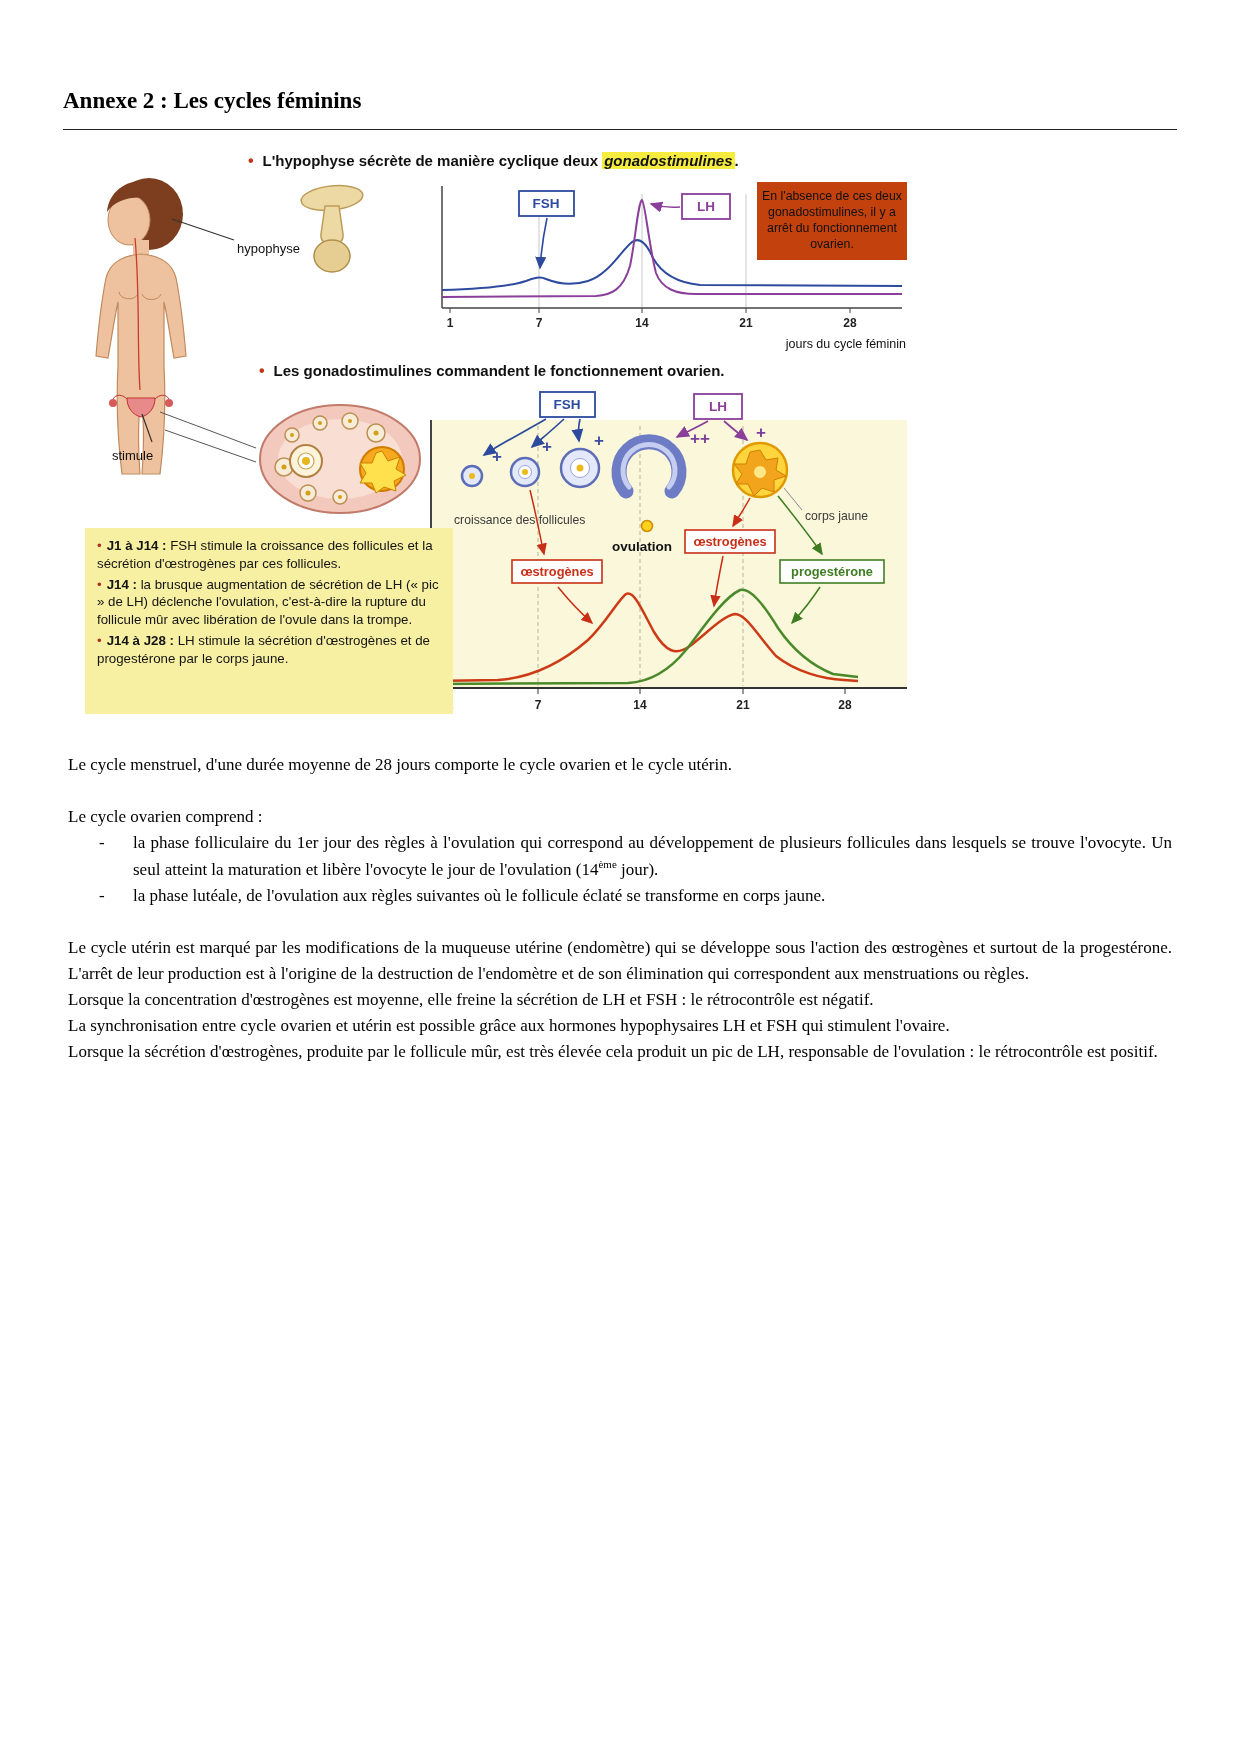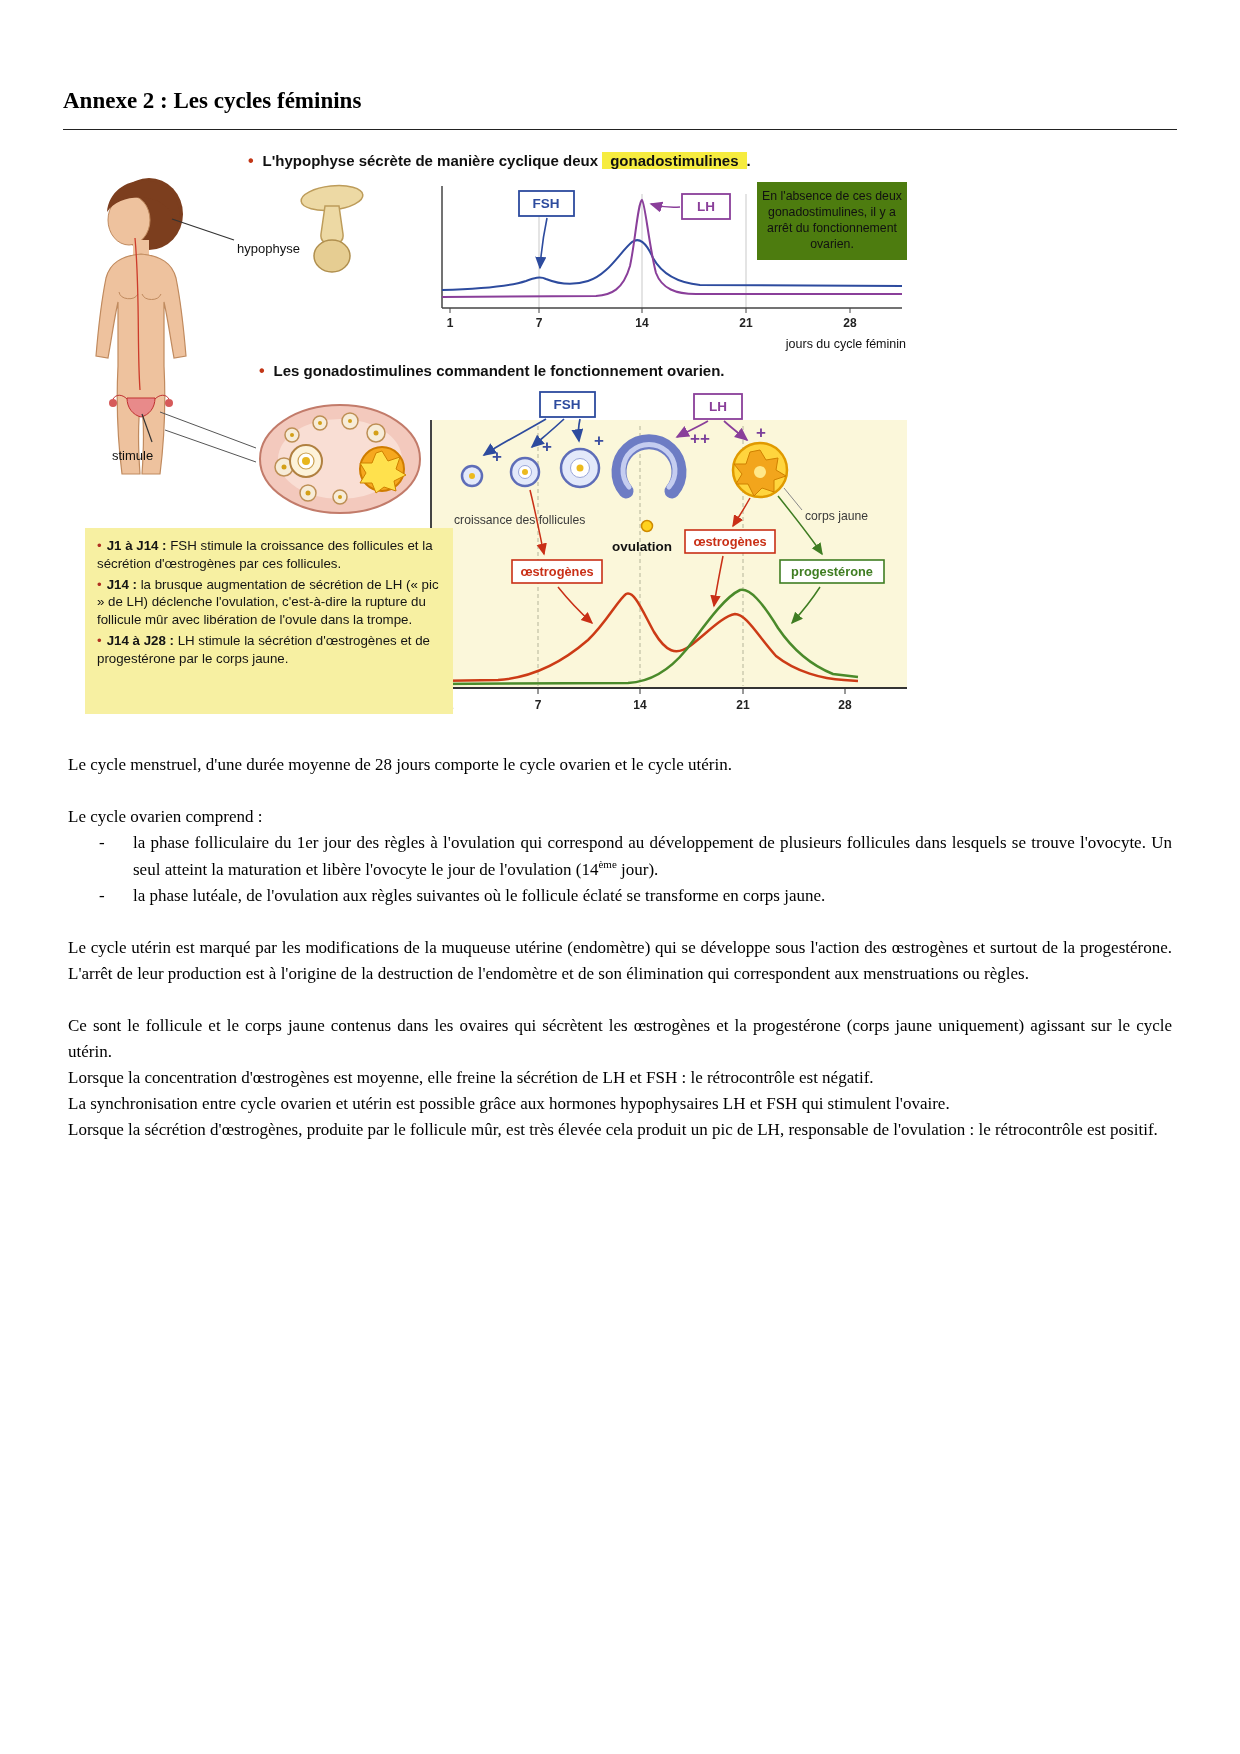--- a/index.html
+++ b/index.html
@@ -8,23 +8,23 @@
           font-family:"Liberation Serif", serif; color:#000; }
   .abs { position:absolute; }
   
   .title { position:absolute; top:88px; left:63px; right:63px; text-align:left;
            font-weight:bold; font-size:23px; padding-bottom:15px; border-bottom:1.5px solid #222; }
   
   .figure { position:absolute; top:140px; left:0; width:1240px; height:610px;
             font-family:"Liberation Sans", sans-serif; }
   .fig-bullet { position:absolute; font-weight:bold; font-size:15px; color:#111; white-space:nowrap; }
   .dot-icon::before { content:"•"; color:#c23616; margin-right:9px; font-size:16px; }
-  .hl { background:#f6ec3f; padding:0 8px; }
+  .hl { background:#f6ec3f; padding:0 2px;font-style:italic; }
   .side-label { position:absolute; font-size:13px; color:#111;margin-top:8px; }
-  .note-box { position:absolute; left:757px; top:42px; width:150px; background:#4d7c0f;
+  .note-box { position:absolute; left:757px; top:42px; width:150px; background:#c2410c;
               font-size:12.3px; line-height:1.3; text-align:center; padding:7px 5px; color:#111; }
   .axis-label { position:absolute; left:600px; top:197px; width:306px; text-align:right;
                 font-size:12.5px; color:#111; }
   .infobox { position:absolute; left:85px; top:388px; width:368px; min-height:186px;
              background:#f7f0a2; padding:9px 12px 7px; font-size:13.3px; line-height:1.34; color:#141414; }
   .infobox p { margin:0 0 3px; }
   .ib-dot::before { content:"•"; color:#b03020; margin-right:5px; }
   svg text { font-family:"Liberation Sans", sans-serif; }
   .overlay { pointer-events:none; }
   
@@ -295,19 +295,18 @@
     <p class="para">Le cycle ovarien comprend :</p>
     <div class="li">
       <span class="marker">-</span>
       <span><span>la phase folliculaire  du 1er jour des règles à l'ovulation qui correspond au développement de plusieurs follicules dans lesquels se trouve l'ovocyte. Un seul atteint la maturation et libère l'ovocyte le jour de l'ovulation (14</span><sup>ème</sup><span> jour).</span></span>
     </div>
     <div class="li">
       <span class="marker">-</span>
       <span>la phase lutéale, de l'ovulation aux règles suivantes où le follicule éclaté se transforme en corps jaune.</span>
     </div>
     <p class="para p-gap">Le cycle utérin est marqué par les modifications de la muqueuse utérine (endomètre) qui se développe sous l'action des œstrogènes et surtout de la progestérone. L'arrêt de leur production est à l'origine de la destruction de l'endomètre et de son élimination qui correspondent  aux menstruations ou règles.</p>
-    <p class="para p-gap">Ce sont le follicule et le corps jaune contenus dans les ovaires qui sécrètent les œstrogènes et la progestérone (corps jaune uniquement) agissant sur le cycle utérin.</p>
     <p class="para">Lorsque la concentration d'œstrogènes est moyenne, elle freine la sécrétion de LH et FSH : le rétrocontrôle est négatif.</p>
     <p class="para">La synchronisation entre cycle ovarien et utérin est possible grâce aux hormones hypophysaires LH et FSH qui stimulent l'ovaire.</p>
     <p class="para">Lorsque la sécrétion d'œstrogènes, produite par le follicule mûr, est très élevée cela produit un pic de LH, responsable de l'ovulation : le rétrocontrôle est positif.</p>
   </div>
 
 </div>
 
 </body></html>

